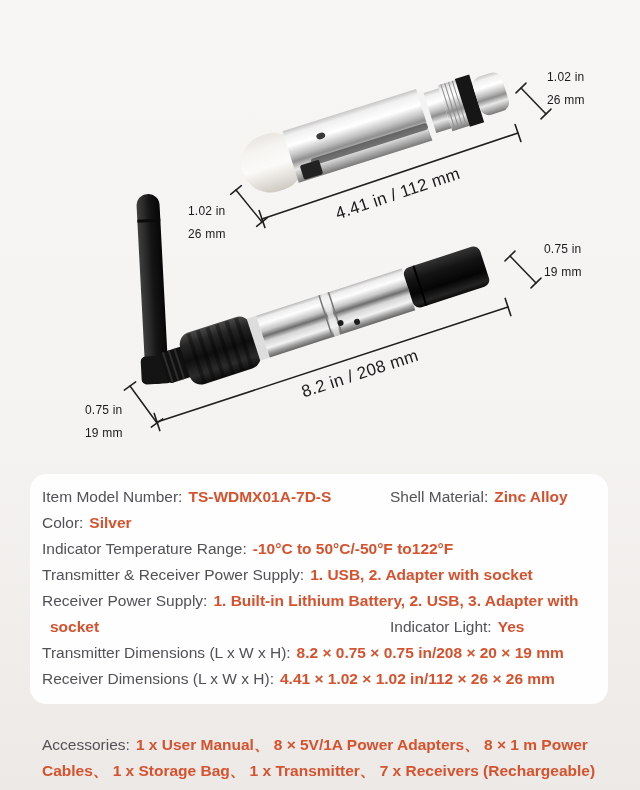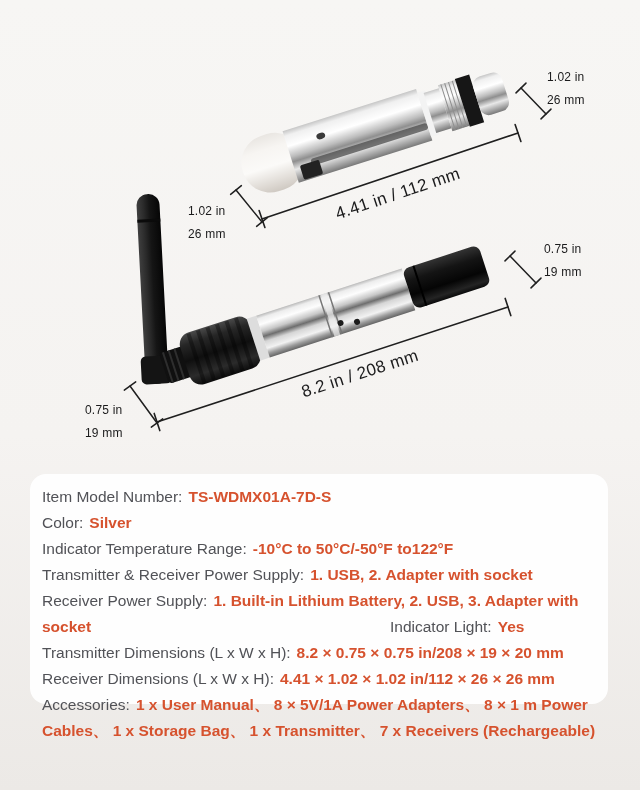--- a/index.html
+++ b/index.html
@@ -24,21 +24,21 @@
   .rot-r{transform:rotate(-18.5deg);}
   .rot-t{transform:rotate(-18deg);}
 
   
   .spec-card{
     position:absolute;left:30px;top:474px;width:578px;height:230px;
     background:#fefefe;border-radius:16px;box-sizing:border-box;
     padding:10px 11px 0 12px;font-size:15.5px;color:#515257;
   }
   .spec-row{position:relative;height:26px;line-height:26px;white-space:nowrap;}
-  .spec-row.flow{height:52px;white-space:normal;line-height:26px;}
+  .spec-row.flow{height:52px;white-space:normal;line-height:26px;margin-top:40px;}
   .pair-right{position:absolute;left:348px;top:0;}
   .lbl{color:#515257;}
   .val{color:#d6522e;font-weight:700;margin-left:6px;}
 </style>
 </head>
 <body>
 
 <div class="stage">
 
   <svg class="art" width="640" height="470" viewBox="0 0 640 470">
@@ -185,46 +185,47 @@
 
   <div class="ann" style="left:85px;top:399px;">
     <div>0.75 in</div>
     <div>19 mm</div>
   </div>
 
   <div class="spec-card">
 
     <div class="spec-row">
       <span><span class="lbl">Item Model Number:</span><span class="val">TS-WDMX01A-7D-S</span></span>
+      <span class="pair-right"><span class="lbl">Shell Material:</span><span class="val">Zinc Alloy</span></span>
     </div>
 
     <div class="spec-row">
       <span><span class="lbl">Color:</span><span class="val">Silver</span></span>
     </div>
 
 
     <div class="spec-row">
       <span class="lbl">Indicator Temperature Range:</span><span class="val">-10°C to 50°C/-50°F to122°F</span>
     </div>
 
     <div class="spec-row">
       <span class="lbl">Transmitter &amp; Receiver Power Supply:</span><span class="val">1. USB, 2. Adapter with socket</span>
     </div>
 
     <div class="spec-row">
       <span class="lbl">Receiver Power Supply:</span><span class="val">1. Built-in Lithium Battery, 2. USB, 3. Adapter with</span>
     </div>
 
     <div class="spec-row">
-      <span class="val" style="margin-left:0;">socket</span>
+      <span class="val" style="margin-left:8px;">socket</span>
       <span class="pair-right"><span class="lbl">Indicator Light:</span><span class="val">Yes</span></span>
     </div>
 
     <div class="spec-row">
-      <span class="lbl">Transmitter Dimensions (L x W x H):</span><span class="val">8.2 × 0.75 × 0.75 in/208 × 19 × 20 mm</span>
+      <span class="lbl">Transmitter Dimensions (L x W x H):</span><span class="val">8.2 × 0.75 × 0.75 in/208 × 20 × 19 mm</span>
     </div>
 
     <div class="spec-row">
       <span class="lbl">Receiver Dimensions (L x W x H):</span><span class="val">4.41 × 1.02 × 1.02 in/112 × 26 × 26 mm</span>
     </div>
 
     <div class="spec-row flow">
       <span class="lbl">Accessories:</span><span class="val">1 x User Manual、 8 × 5V/1A Power Adapters、 8 × 1 m Power Cables、 1 x Storage Bag、 1 x Transmitter、 7 x Receivers (Rechargeable)</span>
     </div>
 

